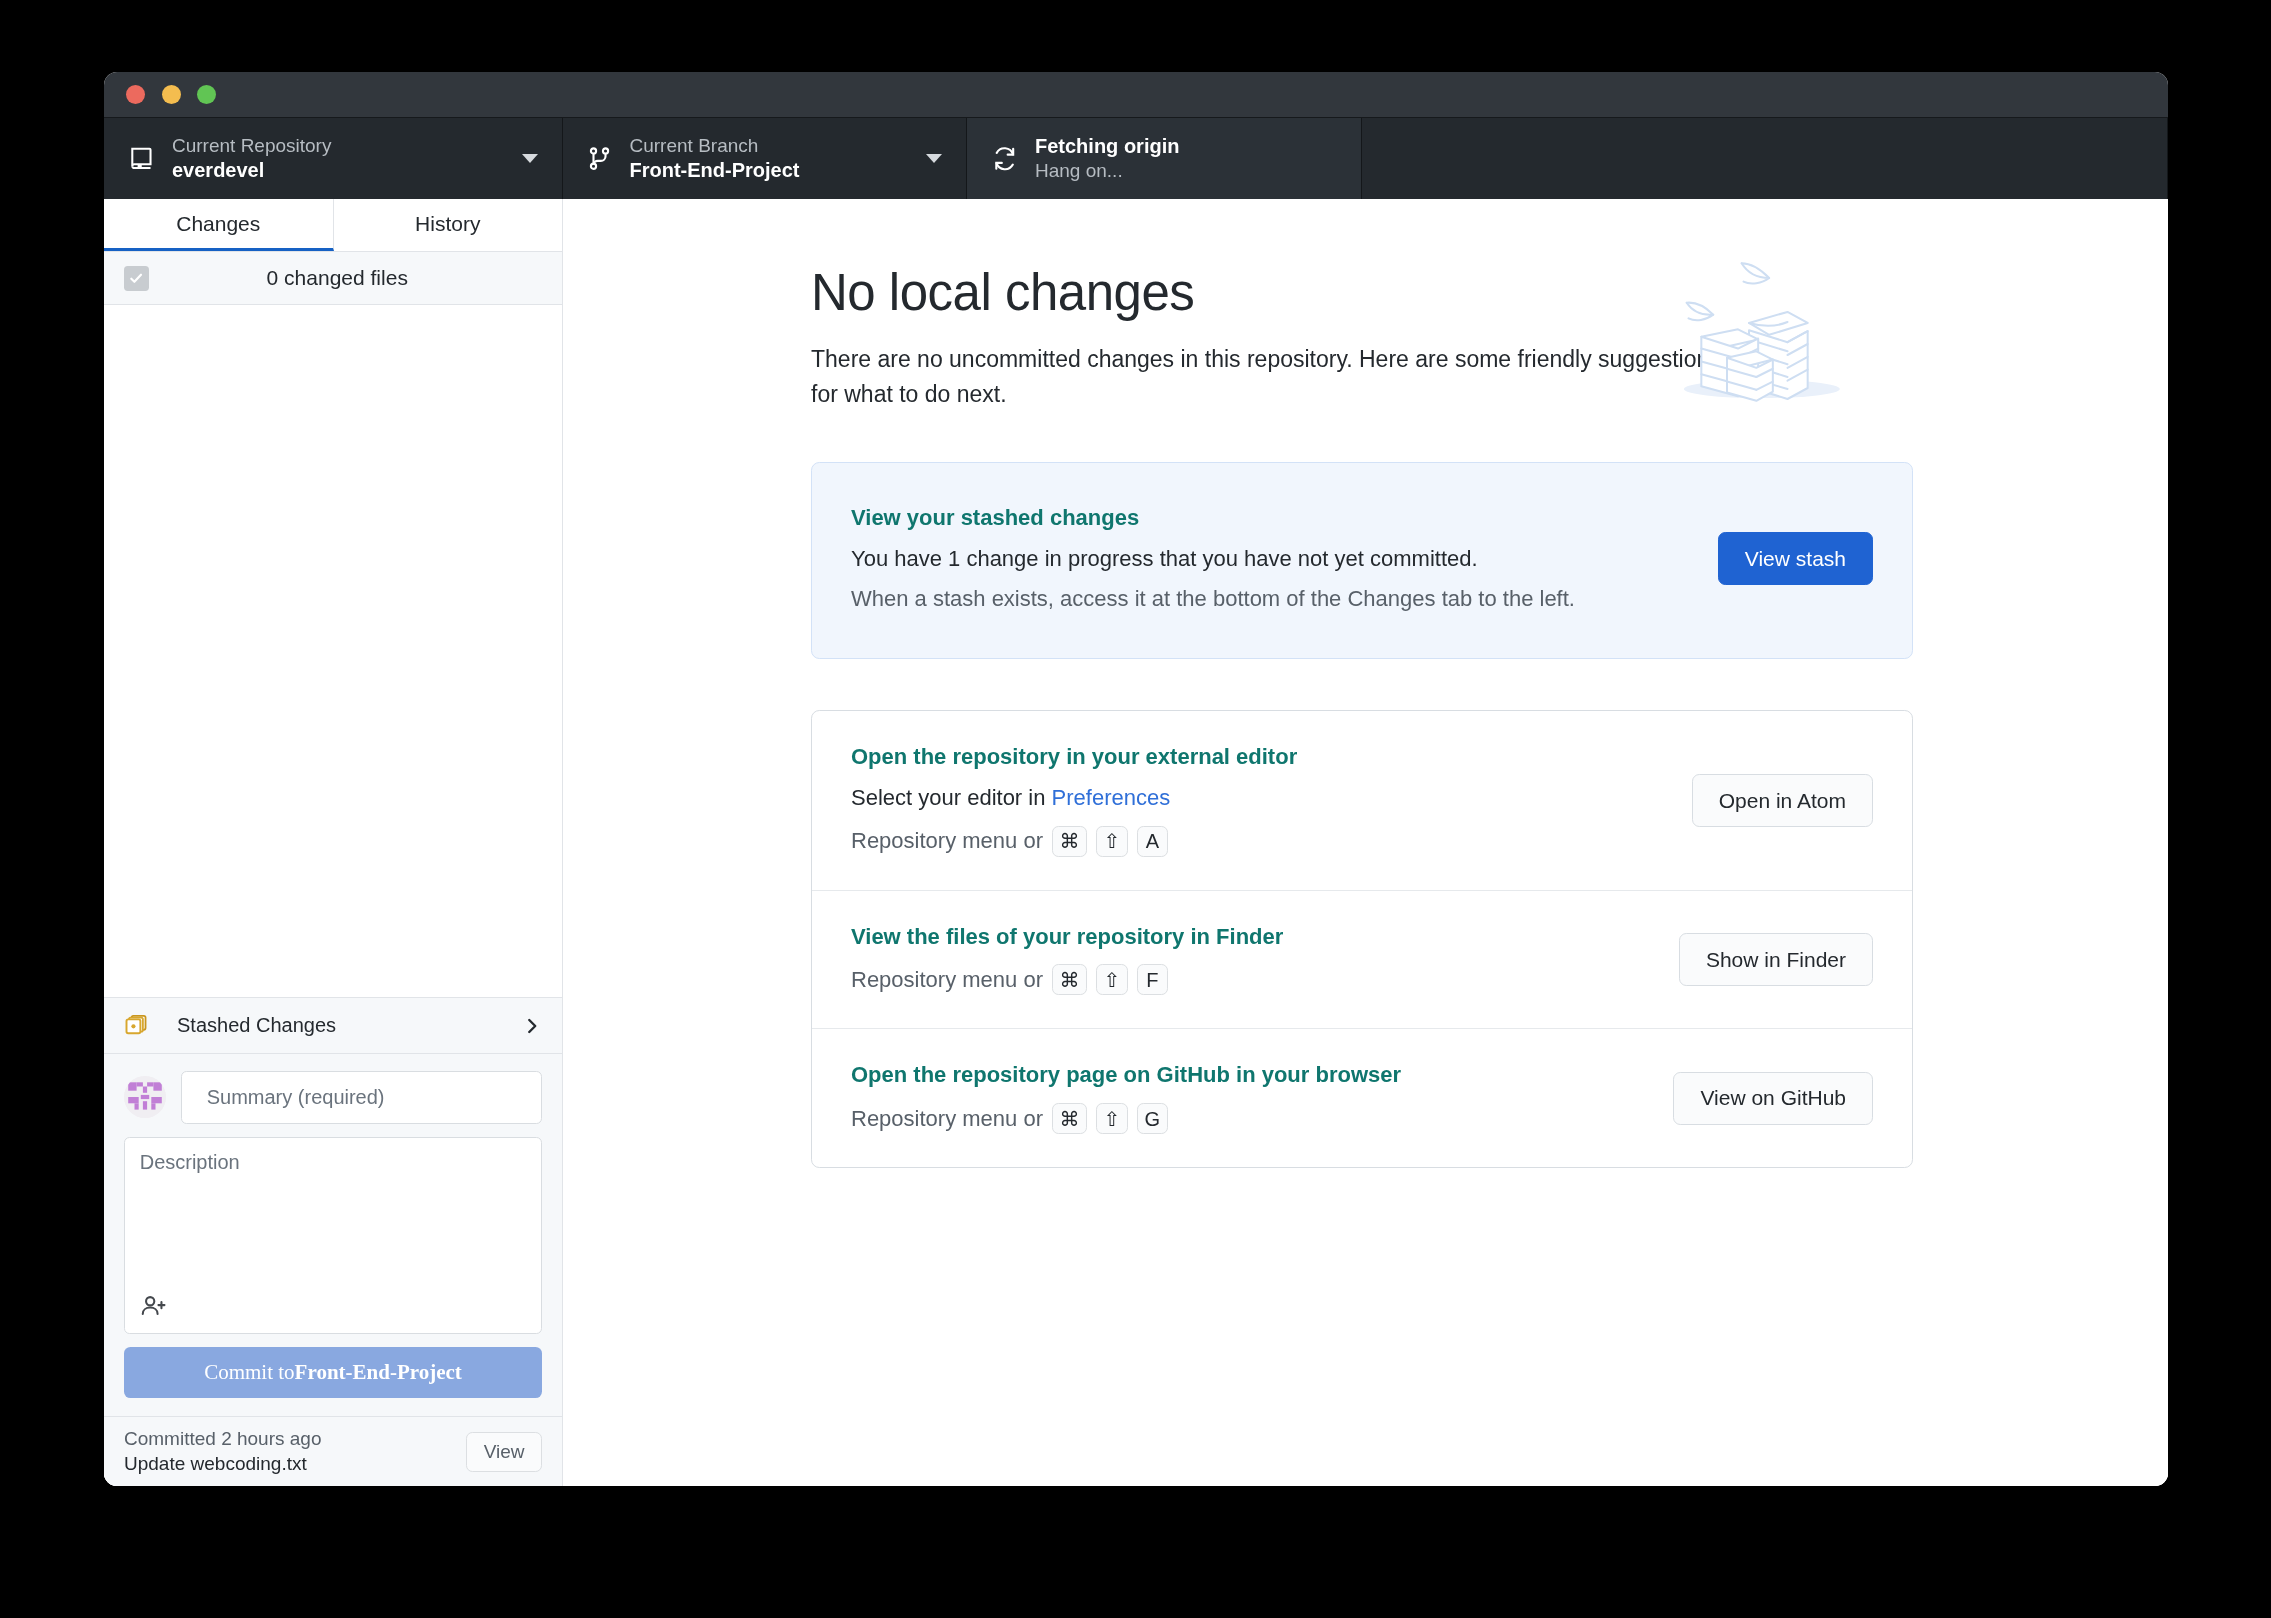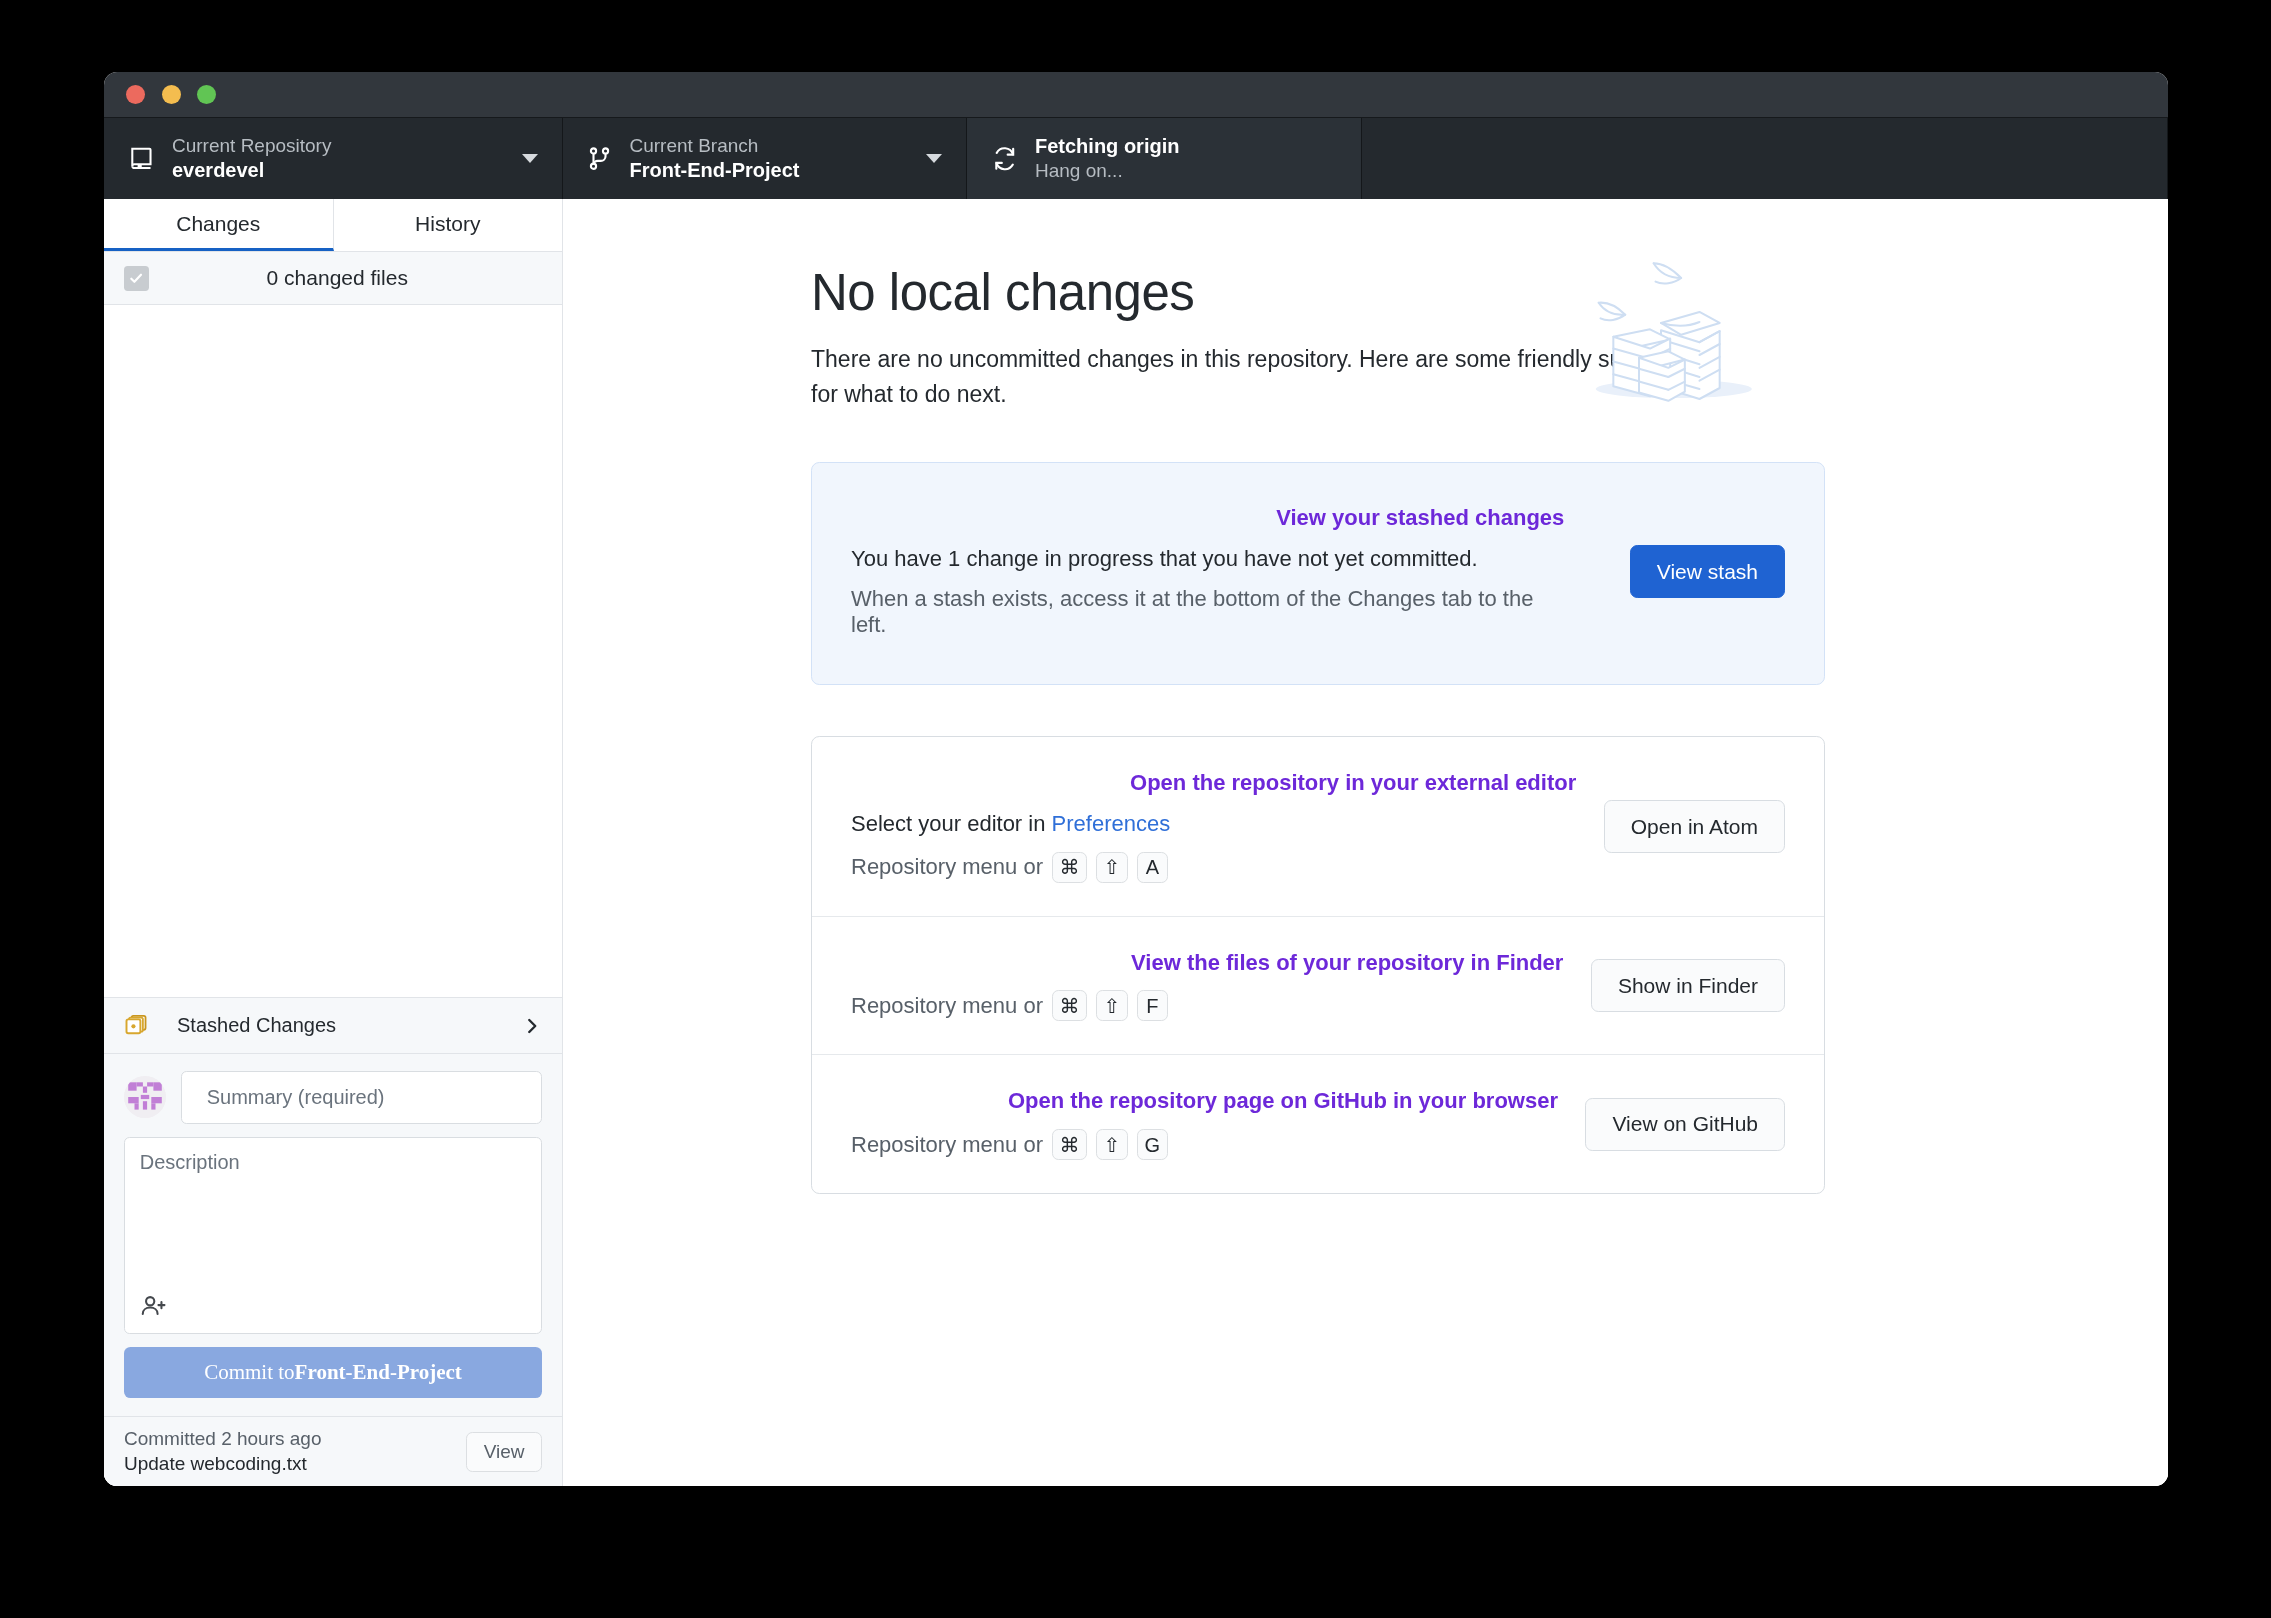--- a/index.html
+++ b/index.html
@@ -135,36 +135,36 @@
   .undo-btn {
     flex: none; height: 40px; padding: 0 16.5px; border: 0.9px solid #dcdfe2;
     border-radius: 6.4px; background: #fafbfc; color: #586069; font-size: 19px;
     cursor: pointer; font-family: "Liberation Sans", sans-serif;
   }
   
   .main {
     flex: 1; min-width: 0; background: #fff; position: relative;
     padding: 64px 0 0 0; overflow: hidden;
   }
-  .main-inner { width: 1014px; margin-left: 248px; position: relative; }
+  .main-inner { width: 1102px; margin-left: 248px; position: relative; }
   .main-title { font-size: 51px; font-weight: normal; color: #24292e; letter-spacing: -0.5px; }
   .main-sub { margin-top: 20px; font-size: 23px; line-height: 1.5; color: #24292e; max-width: 927px; }
   .illus { position: absolute; right: 32px; top: -18.4px; width: 220px; height: 165px; pointer-events: none; }
   
   .card {
     margin-top: 51px; border: 0.9px solid #d8dde2; border-radius: 8.3px; background: #fff;
   }
   .card.blue { background: #f1f6fd; border-color: #d3e2f7; }
   .card-row {
     display: flex; align-items: center; padding: 33px 39px; gap: 27.5px;
   }
   .card-row + .card-row { border-top: 0.9px solid #e6e9ec; }
   .card-row.tall { padding: 42px 39px 46px 39px; }
   .row-text { flex: 1; min-width: 0; display: flex; flex-direction: column; gap: 14.7px; }
-  .row-title { font-size: 22px; font-weight: bold; color: #6d28d9; text-align: right; }
+  .row-title { font-size: 22px; font-weight: bold; color: #0f766e; }
   .row-desc { font-size: 22px; color: #24292e; }
   .row-dim { font-size: 22px; color: #586069; display: flex; align-items: center; gap: 9.2px; flex-wrap: wrap; }
   .link { color: #2f6fd8; cursor: pointer; }
   .kbd {
     display: inline-flex; align-items: center; justify-content: center;
     min-width: 31px; height: 31px; padding: 0 6.4px;
     border: 0.9px solid #dcdfe2; border-radius: 6.4px; background: #fafbfc;
     color: #24292e; font-size: 20px; line-height: 1;
     font-family: "Liberation Sans", sans-serif;
   }

